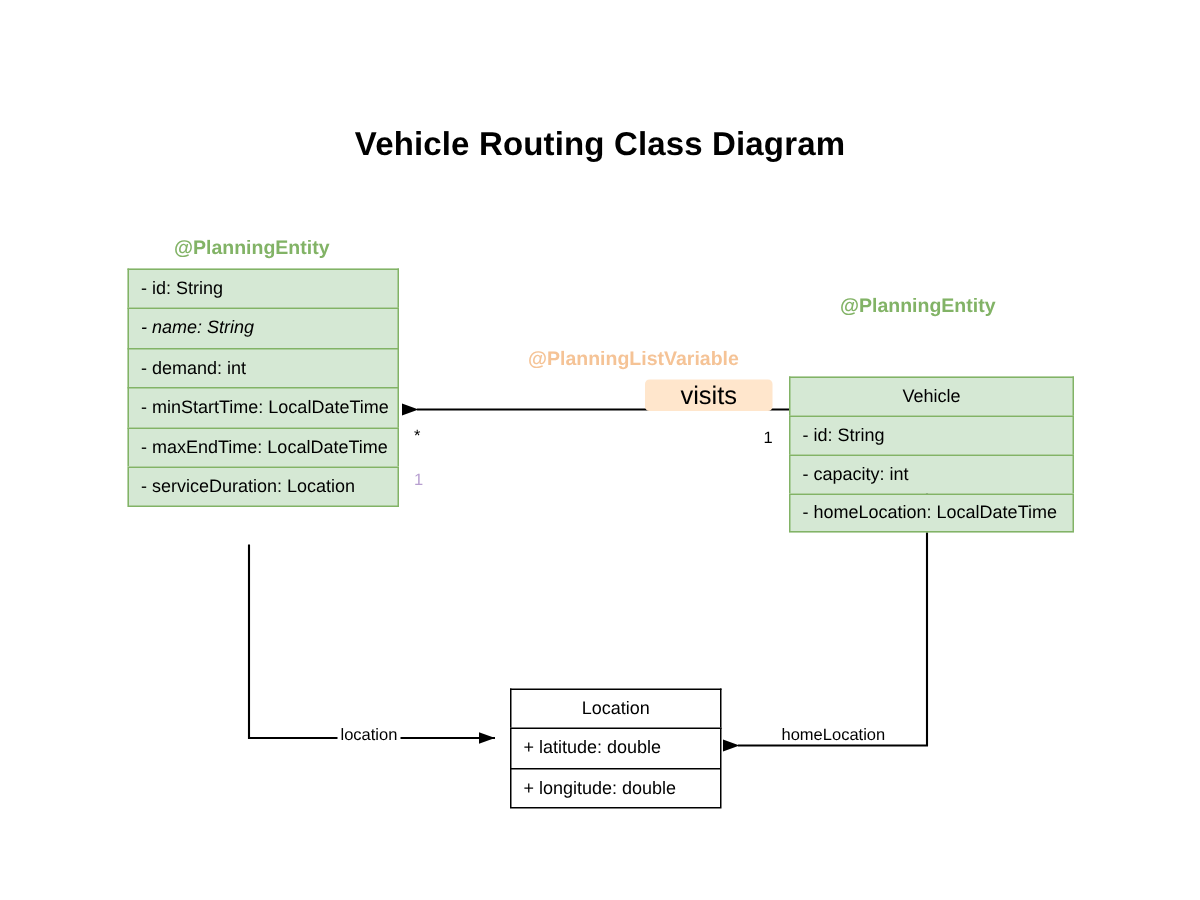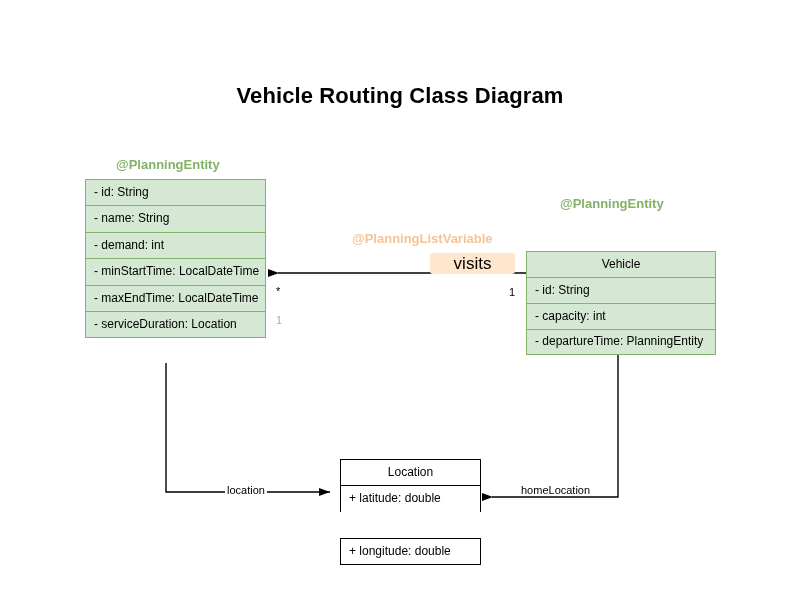--- a/index.html
+++ b/index.html
@@ -150,40 +150,40 @@
 
     <polyline points="618,323 618,497 492,497" fill="none" stroke="#000000" stroke-width="1.4" marker-end="url(#arrow-left)"></polyline>
   </svg>
 
   <div class="diagram-title">Vehicle Routing Class Diagram</div>
 
   <div class="annotation green" style="left:116px; top:157px;">@PlanningEntity</div>
 
   <div class="uml-class green" style="left:85px; top:179px; width:181px;">
     <div class="uml-row attr" style="height:26px;">- id: String</div>
-    <div class="uml-row attr" style="height:27px;">- name: String</div>
+    <div class="uml-row attr" style="height:27px;font-style:italic;">- name: String</div>
     <div class="uml-row attr" style="height:26px;">- demand: int</div>
     <div class="uml-row attr" style="height:27px;">- minStartTime: LocalDateTime</div>
     <div class="uml-row attr" style="height:26px;">- maxEndTime: LocalDateTime</div>
     <div class="uml-row attr" style="height:27px;">- serviceDuration: Location</div>
   </div>
 
   <div class="annotation green" style="left:560px; top:196px;">@PlanningEntity</div>
 
   <div class="uml-class green" style="left:526px; top:219px; width:190px;">
     <div class="uml-row header" style="height:26px;margin-top:32px;">Vehicle</div>
     <div class="uml-row attr" style="height:26px;">- id: String</div>
     <div class="uml-row attr" style="height:26px;">- capacity: int</div>
-    <div class="uml-row attr" style="height:26px;">- departureTime: PlanningEntity</div>
+    <div class="uml-row attr" style="height:26px;">- homeLocation: LocalDateTime</div>
   </div>
 
   <div class="uml-class plain" style="left:340px; top:459px; width:141px;">
     <div class="uml-row header" style="height:26px;">Location</div>
     <div class="uml-row attr" style="height:27px;">+ latitude: double</div>
-    <div class="uml-row attr" style="height:27px;margin-top:26px;">+ longitude: double</div>
+    <div class="uml-row attr" style="height:27px;">+ longitude: double</div>
   </div>
 
   <div class="annotation peach" style="left:352px; top:231px;">@PlanningListVariable</div>
 
   <div class="role-badge" style="left:430px; top:253px; width:85px; height:21px;">visits</div>
 
   <div class="mult-label dark" style="left:275px; top:285px;">*</div>
 
   <div class="mult-label lavender" style="left:275px; top:314px;">1</div>
 

